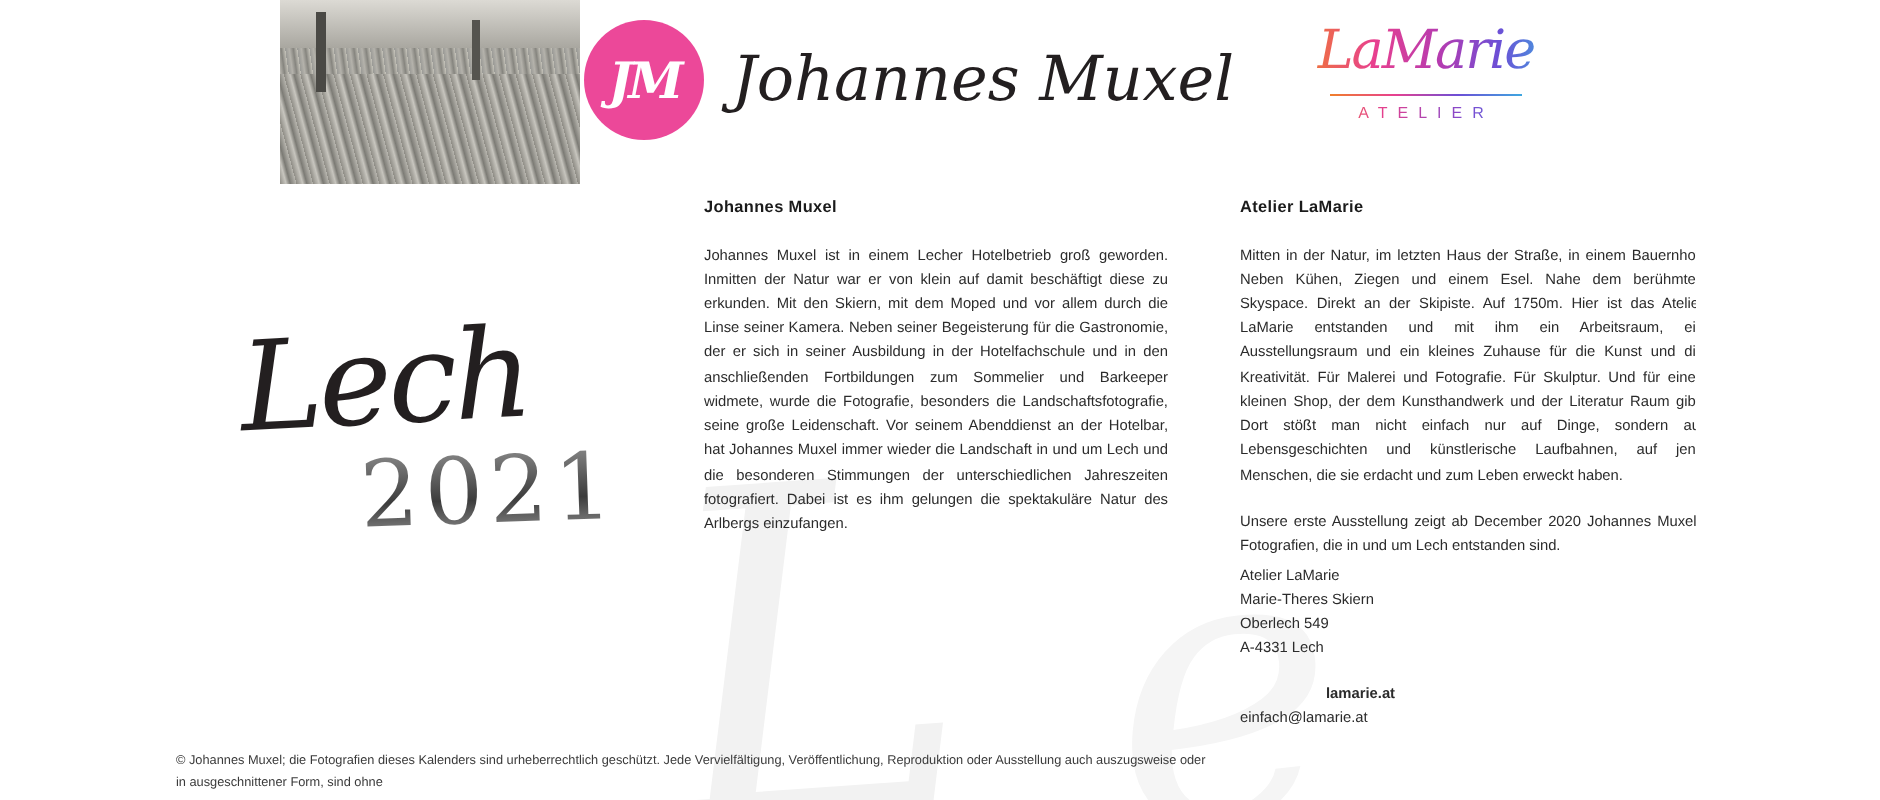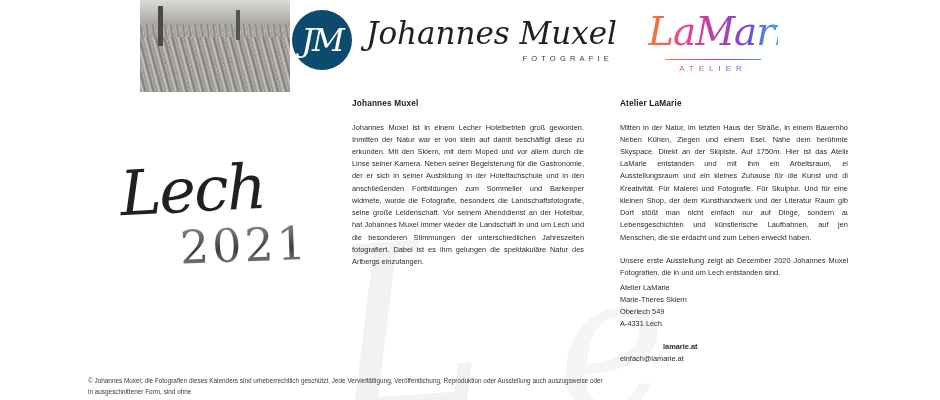--- a/index.html
+++ b/index.html
@@ -102,29 +102,30 @@
     position: absolute;
     left: 292px;
     top: 10px;
     display: flex;
     align-items: center;
   }
   .jm-circle {
     width: 60px;
     height: 60px;
     border-radius: 50%;
-    background: #0c4a6e;
+    background: #ec4899;
     display: flex;
     align-items: center;
     justify-content: center;
     color: #ffffff;
     font-family: "DejaVu Serif", serif;
     font-style: italic;
-    font-size: 32px;
+    font-size: 25px;
     letter-spacing: -2px;
+    font-weight: bold;
   }
   .jm-text {
     margin-left: 14px;
     display: flex;
     flex-direction: column;
   }
   .jm-name {
     font-family: "DejaVu Serif", serif;
     font-style: italic;
     font-size: 31px;
@@ -146,21 +147,21 @@
   .lm-logo-wrap {
     position: absolute;
     left: 648px;
     top: 12px;
     width: 130px;
     text-align: center;
   }
   .lm-name {
     font-family: "DejaVu Serif", serif;
     font-style: italic;
-    font-size: 39px;
+    font-size: 27px;
     line-height: 1;
     background: linear-gradient(90deg, #f07f2a 0%, #e8408f 30%, #b63bb0 55%, #6c4fd6 78%, #3ea7e0 100%);
     -webkit-background-clip: text;
     background-clip: text;
     color: transparent;
     letter-spacing: -1px;
   }
   .lm-rule {
     margin: 8px auto 4px;
     width: 96px;
@@ -277,21 +278,20 @@
     <div class="sky"></div>
     <div class="grass"></div>
     <div class="post"></div>
     <div class="post2"></div>
   </div>
 
   <div class="jm-logo-wrap">
     <div class="jm-circle">JM</div>
     <div class="jm-text">
       <div class="jm-name">Johannes Muxel</div>
-      <div class="jm-sub">FOTOGRAFIE</div>
     </div>
   </div>
 
   <div class="lm-logo-wrap">
     <div class="lm-name">LaMarie</div>
     <div class="lm-rule"></div>
     <div class="lm-sub">ATELIER</div>
   </div>
 
   <div class="lech-block">

